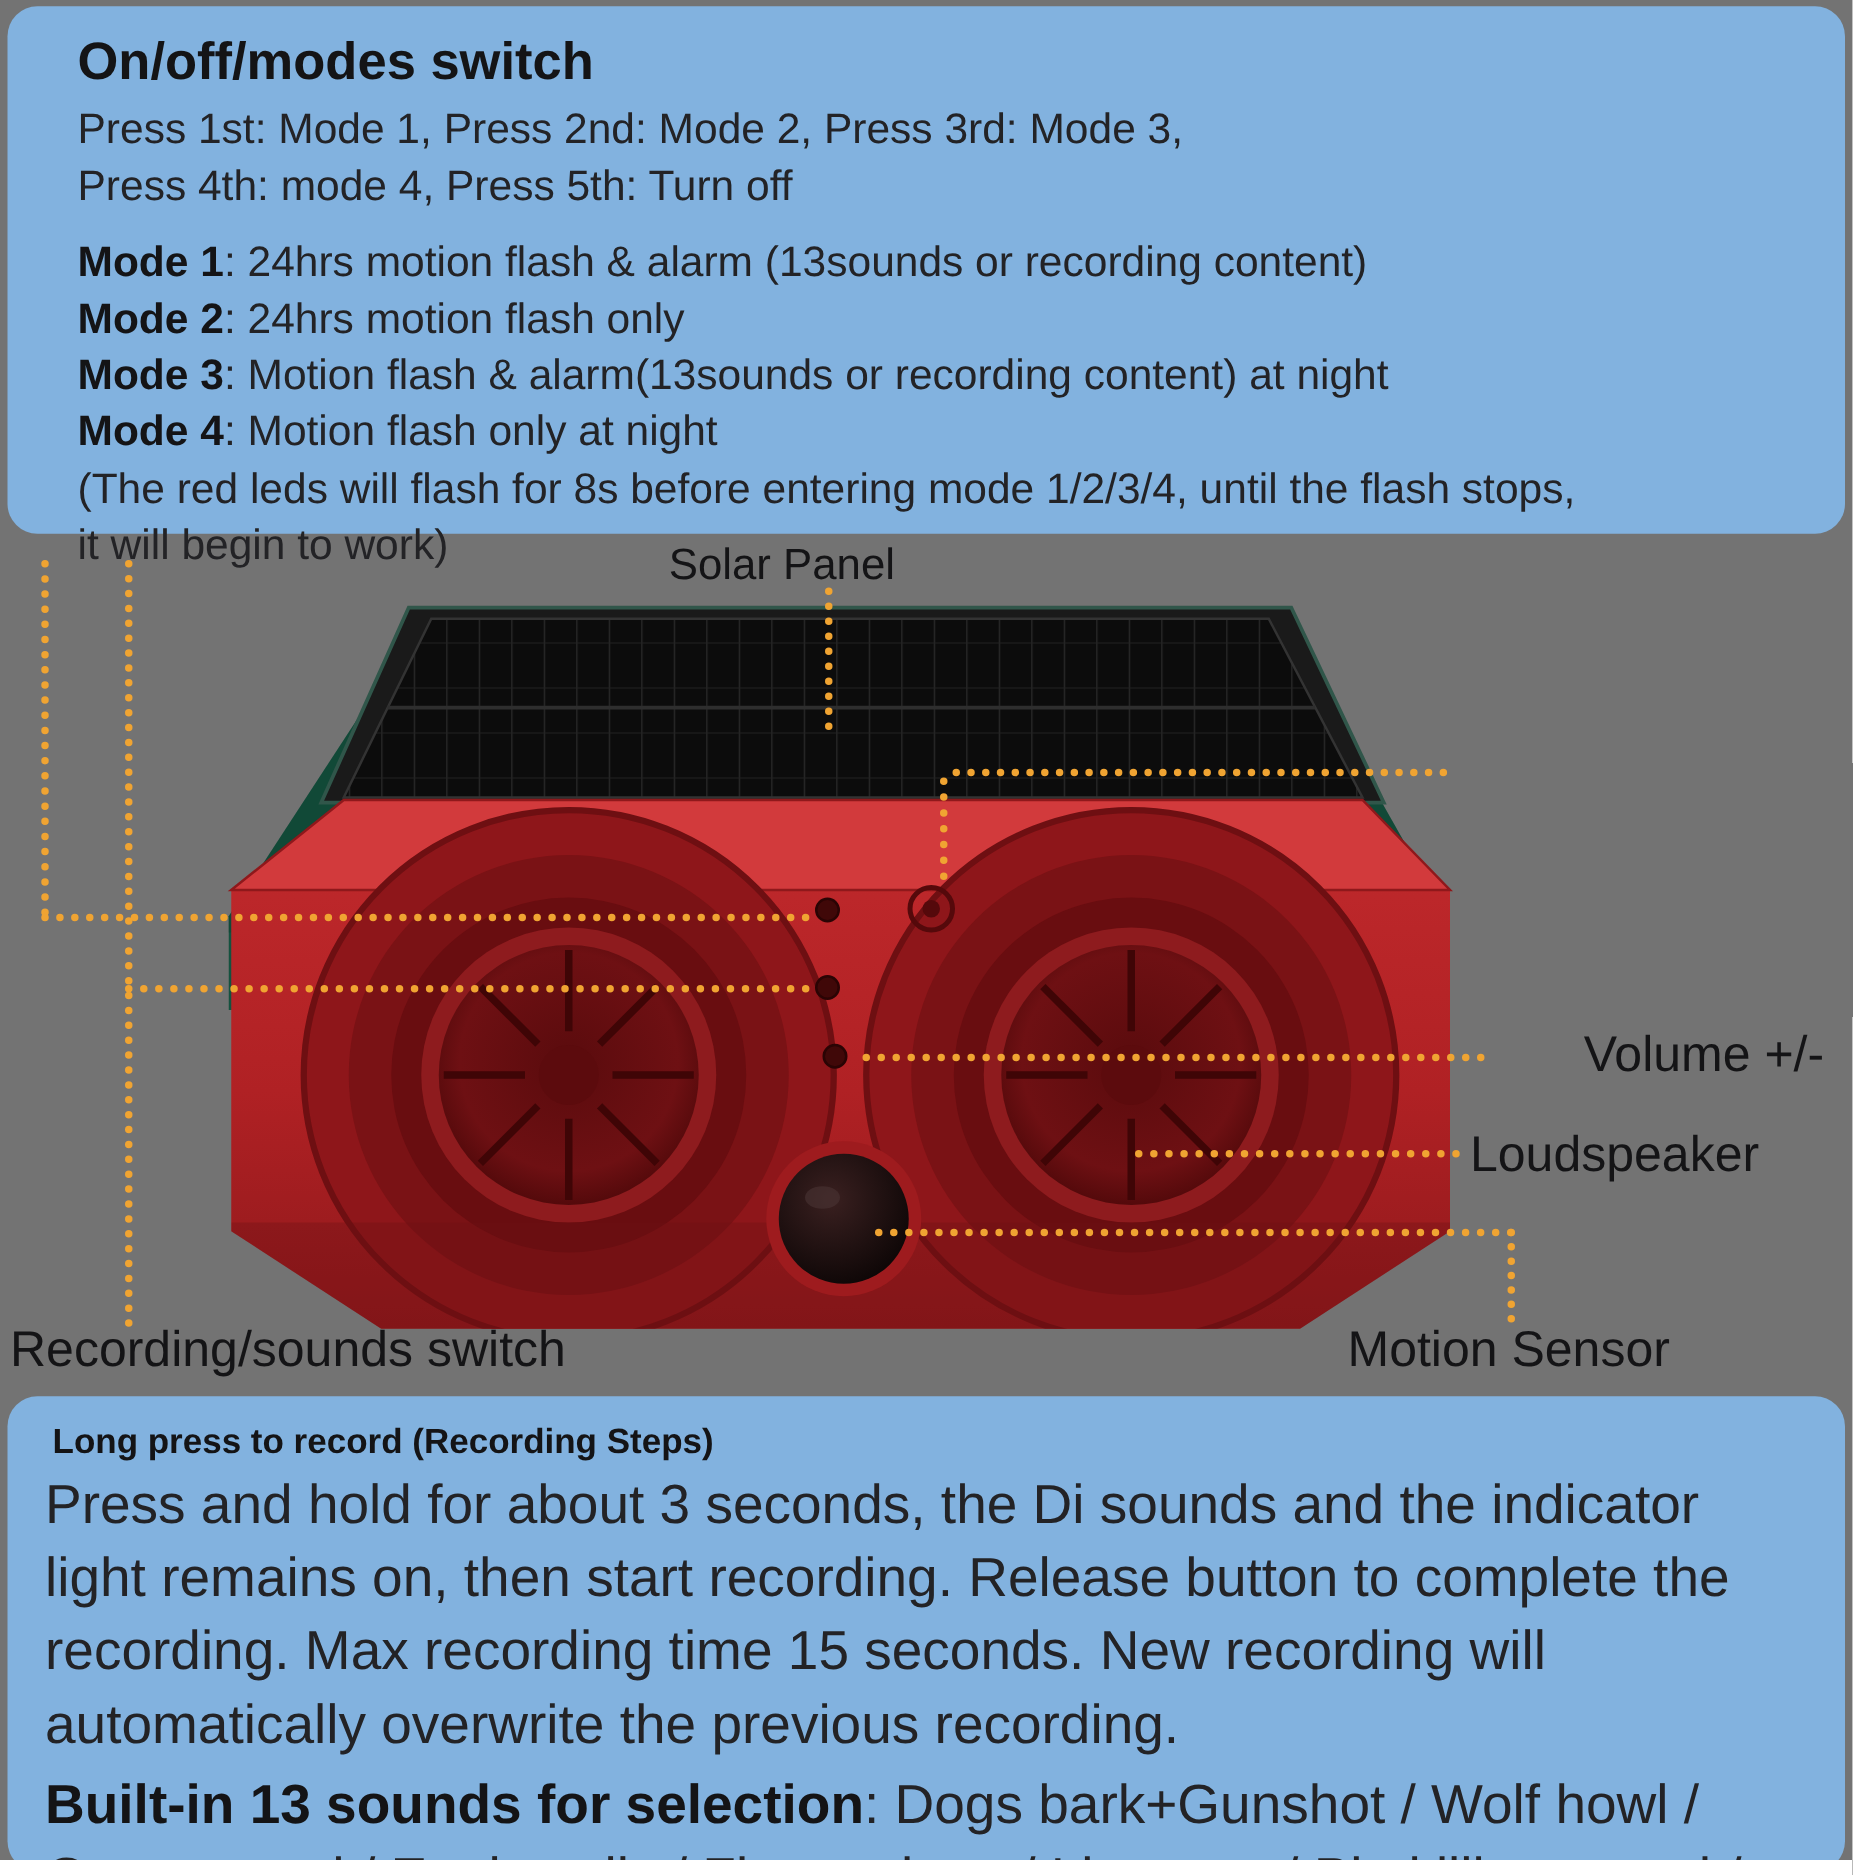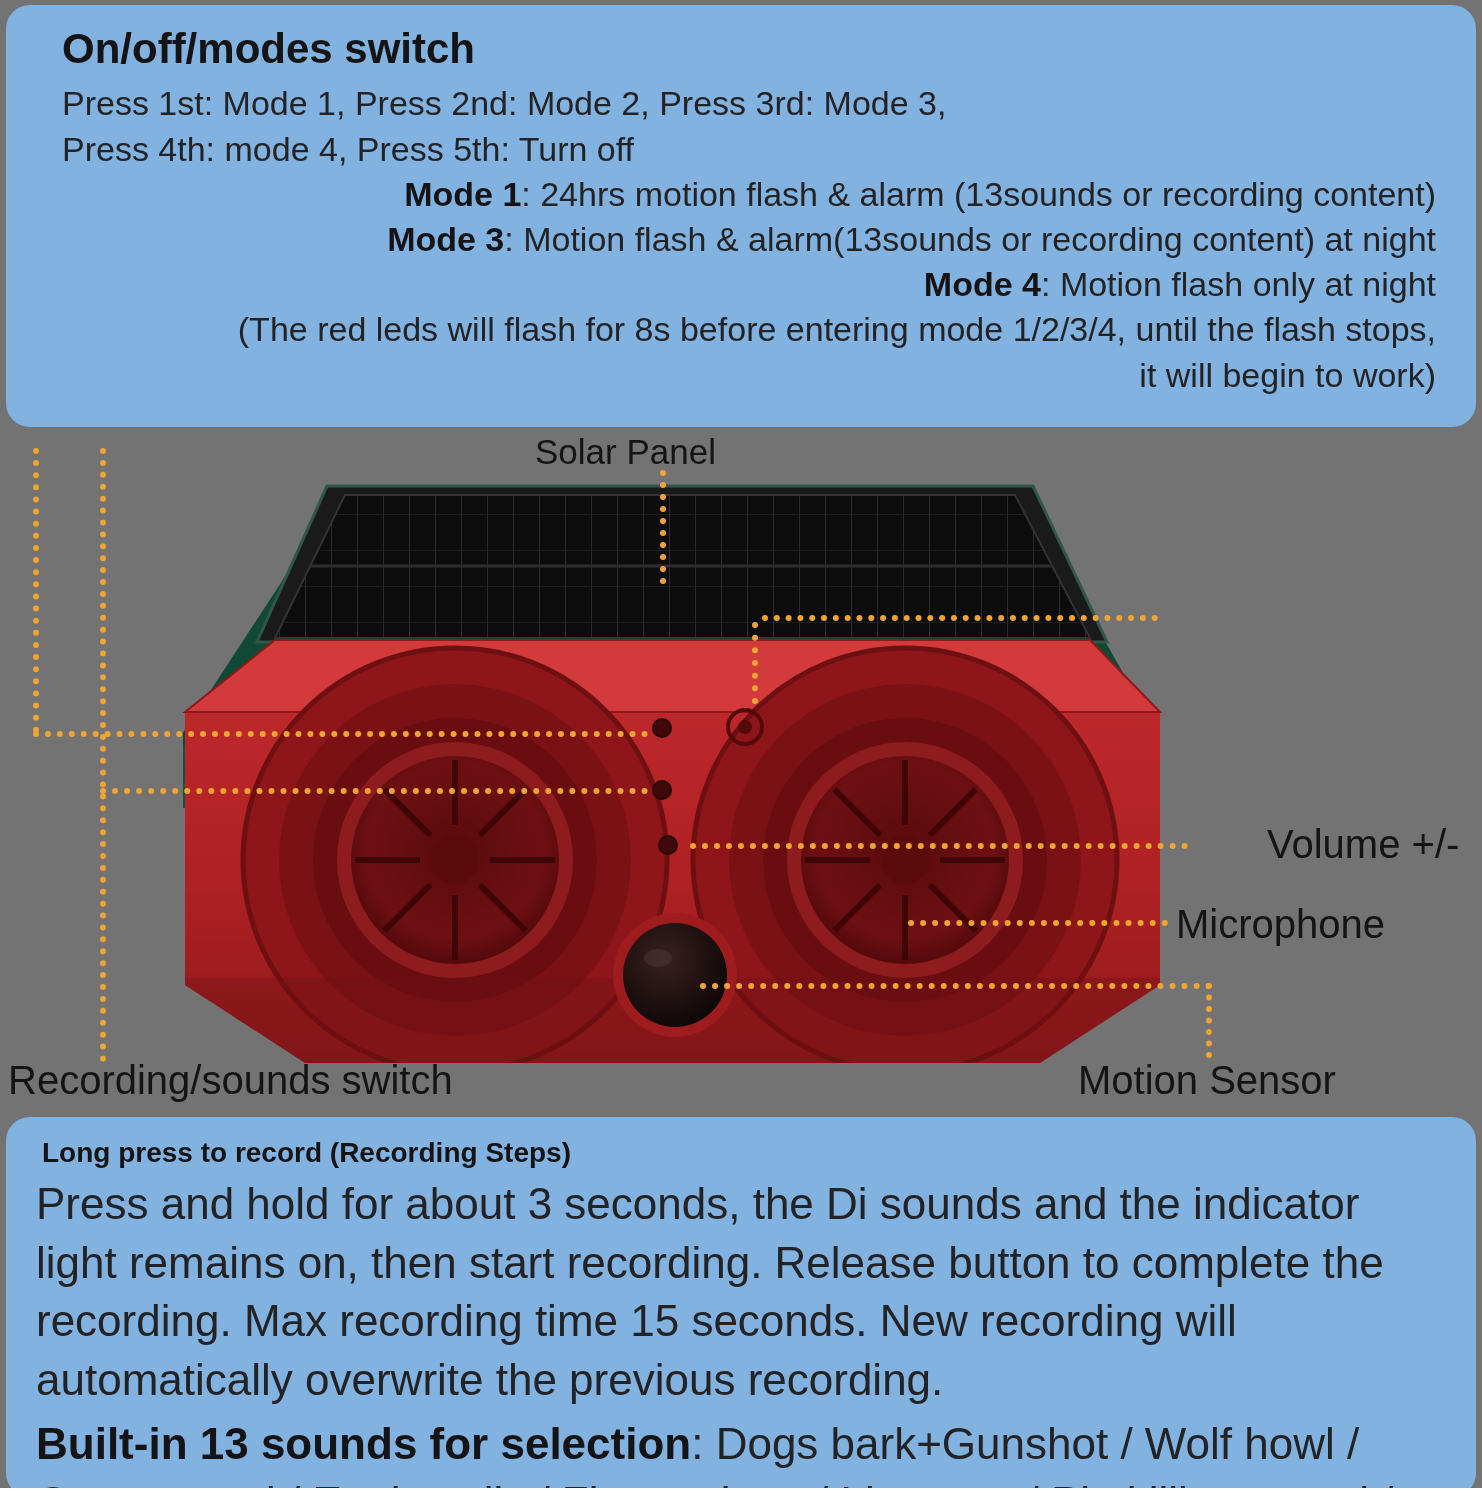--- a/index.html
+++ b/index.html
@@ -8,21 +8,21 @@
     font-family:"Liberation Sans","DejaVu Sans",sans-serif;color:#1b1b1d;
   }
   .panel{
     position:absolute;left:6px;width:1470px;background:#82b2df;border-radius:24px;
     box-sizing:border-box;
   }
   .top-panel{top:5px;height:422px;padding:14px 40px 0 56px;}
   .bottom-panel{top:1117px;height:380px;padding:16px 30px 0 30px;}
   .h-title{font-size:42px;font-weight:bold;margin:6px 0 8px 0;line-height:1.15;color:#141416;}
   .body-txt{font-size:34px;line-height:1.33;color:#232326;}
-  .modes{text-align:right;}
+  .modes{margin-top:16px;}
   .mode-row b{font-weight:bold;color:#141416;}
   .note{margin-top:0;}
   .callout{
     position:absolute;font-weight:normal;color:#141416;white-space:nowrap;
   }
   .callout.small{font-size:35px;}
   .callout.big{font-size:40px;}
   .dot-v{position:absolute;width:0;border-left:6px dotted #f0a432;}
   .dot-h{position:absolute;height:0;border-top:6px dotted #f0a432;}
   .device-svg{position:absolute;left:175px;top:478px;width:1000px;height:600px;}
@@ -34,20 +34,21 @@
 <body>
 
 <div class="canvas">
 
   <section class="panel top-panel">
     <div class="h-title">On/off/modes switch</div>
     <div class="body-txt">Press 1st: Mode 1, Press 2nd: Mode 2, Press 3rd: Mode 3,</div>
     <div class="body-txt">Press 4th: mode 4, Press 5th: Turn off</div>
     <div class="modes">
       <div class="body-txt mode-row"><b>Mode 1</b><span>: 24hrs motion flash &amp; alarm (13sounds or recording content)</span></div>
+      <div class="body-txt mode-row"><b>Mode 2</b><span>: 24hrs motion flash only</span></div>
       <div class="body-txt mode-row"><b>Mode 3</b><span>: Motion flash &amp; alarm(13sounds or recording content) at night</span></div>
       <div class="body-txt mode-row"><b>Mode 4</b><span>: Motion flash only at night</span></div>
       <div class="body-txt note">(The red leds will flash for 8s before entering mode 1/2/3/4, until the flash stops,</div>
       <div class="body-txt note">it will begin to work)</div>
     </div>
   </section>
 
   <svg class="device-svg" viewBox="0 0 1000 600">
     <defs>
       <pattern id="solargrid" width="26" height="36" patternUnits="userSpaceOnUse">
@@ -149,21 +150,21 @@
   <div class="dot-h" style="left:100px;top:788px;width:548px;"></div>
   <div class="dot-h" style="left:762px;top:615px;width:396px;"></div>
   <div class="dot-v" style="left:752px;top:622px;height:82px;"></div>
   <div class="dot-h" style="left:690px;top:843px;width:498px;"></div>
   <div class="dot-h" style="left:908px;top:920px;width:260px;"></div>
   <div class="dot-h" style="left:700px;top:983px;width:512px;"></div>
   <div class="dot-v" style="left:1206px;top:983px;height:75px;"></div>
 
   <div class="callout small" style="left:535px;top:432px;">Solar Panel</div>
   <div class="callout big" style="left:1267px;top:822px;text-align:right;">Volume +/-</div>
-  <div class="callout big" style="left:1176px;top:902px;">Microphone</div>
+  <div class="callout big" style="left:1176px;top:902px;">Loudspeaker</div>
   <div class="callout big" style="left:1078px;top:1058px;">Motion Sensor</div>
   <div class="callout big" style="left:8px;top:1058px;">Recording/sounds switch</div>
 
   <section class="panel bottom-panel">
     <div class="bp-title">Long press to record (Recording Steps)</div>
     <p class="bp-body">Press and hold for about 3 seconds, the Di sounds and the indicator light remains on, then start recording. Release button to complete the recording. Max recording time 15 seconds. New recording will automatically overwrite the previous recording.</p>
     <p class="bp-body"><b>Built-in 13 sounds for selection</b><span>: Dogs bark+Gunshot / Wolf howl / Gong sound / Eagle calls / Firecrackers / Lion roar / Pig killing sound / Explosion sound / Di di sound / Car speaker sound / Alarm sound / Bell / Siren</span></p>
   </section>
 
 </div>

